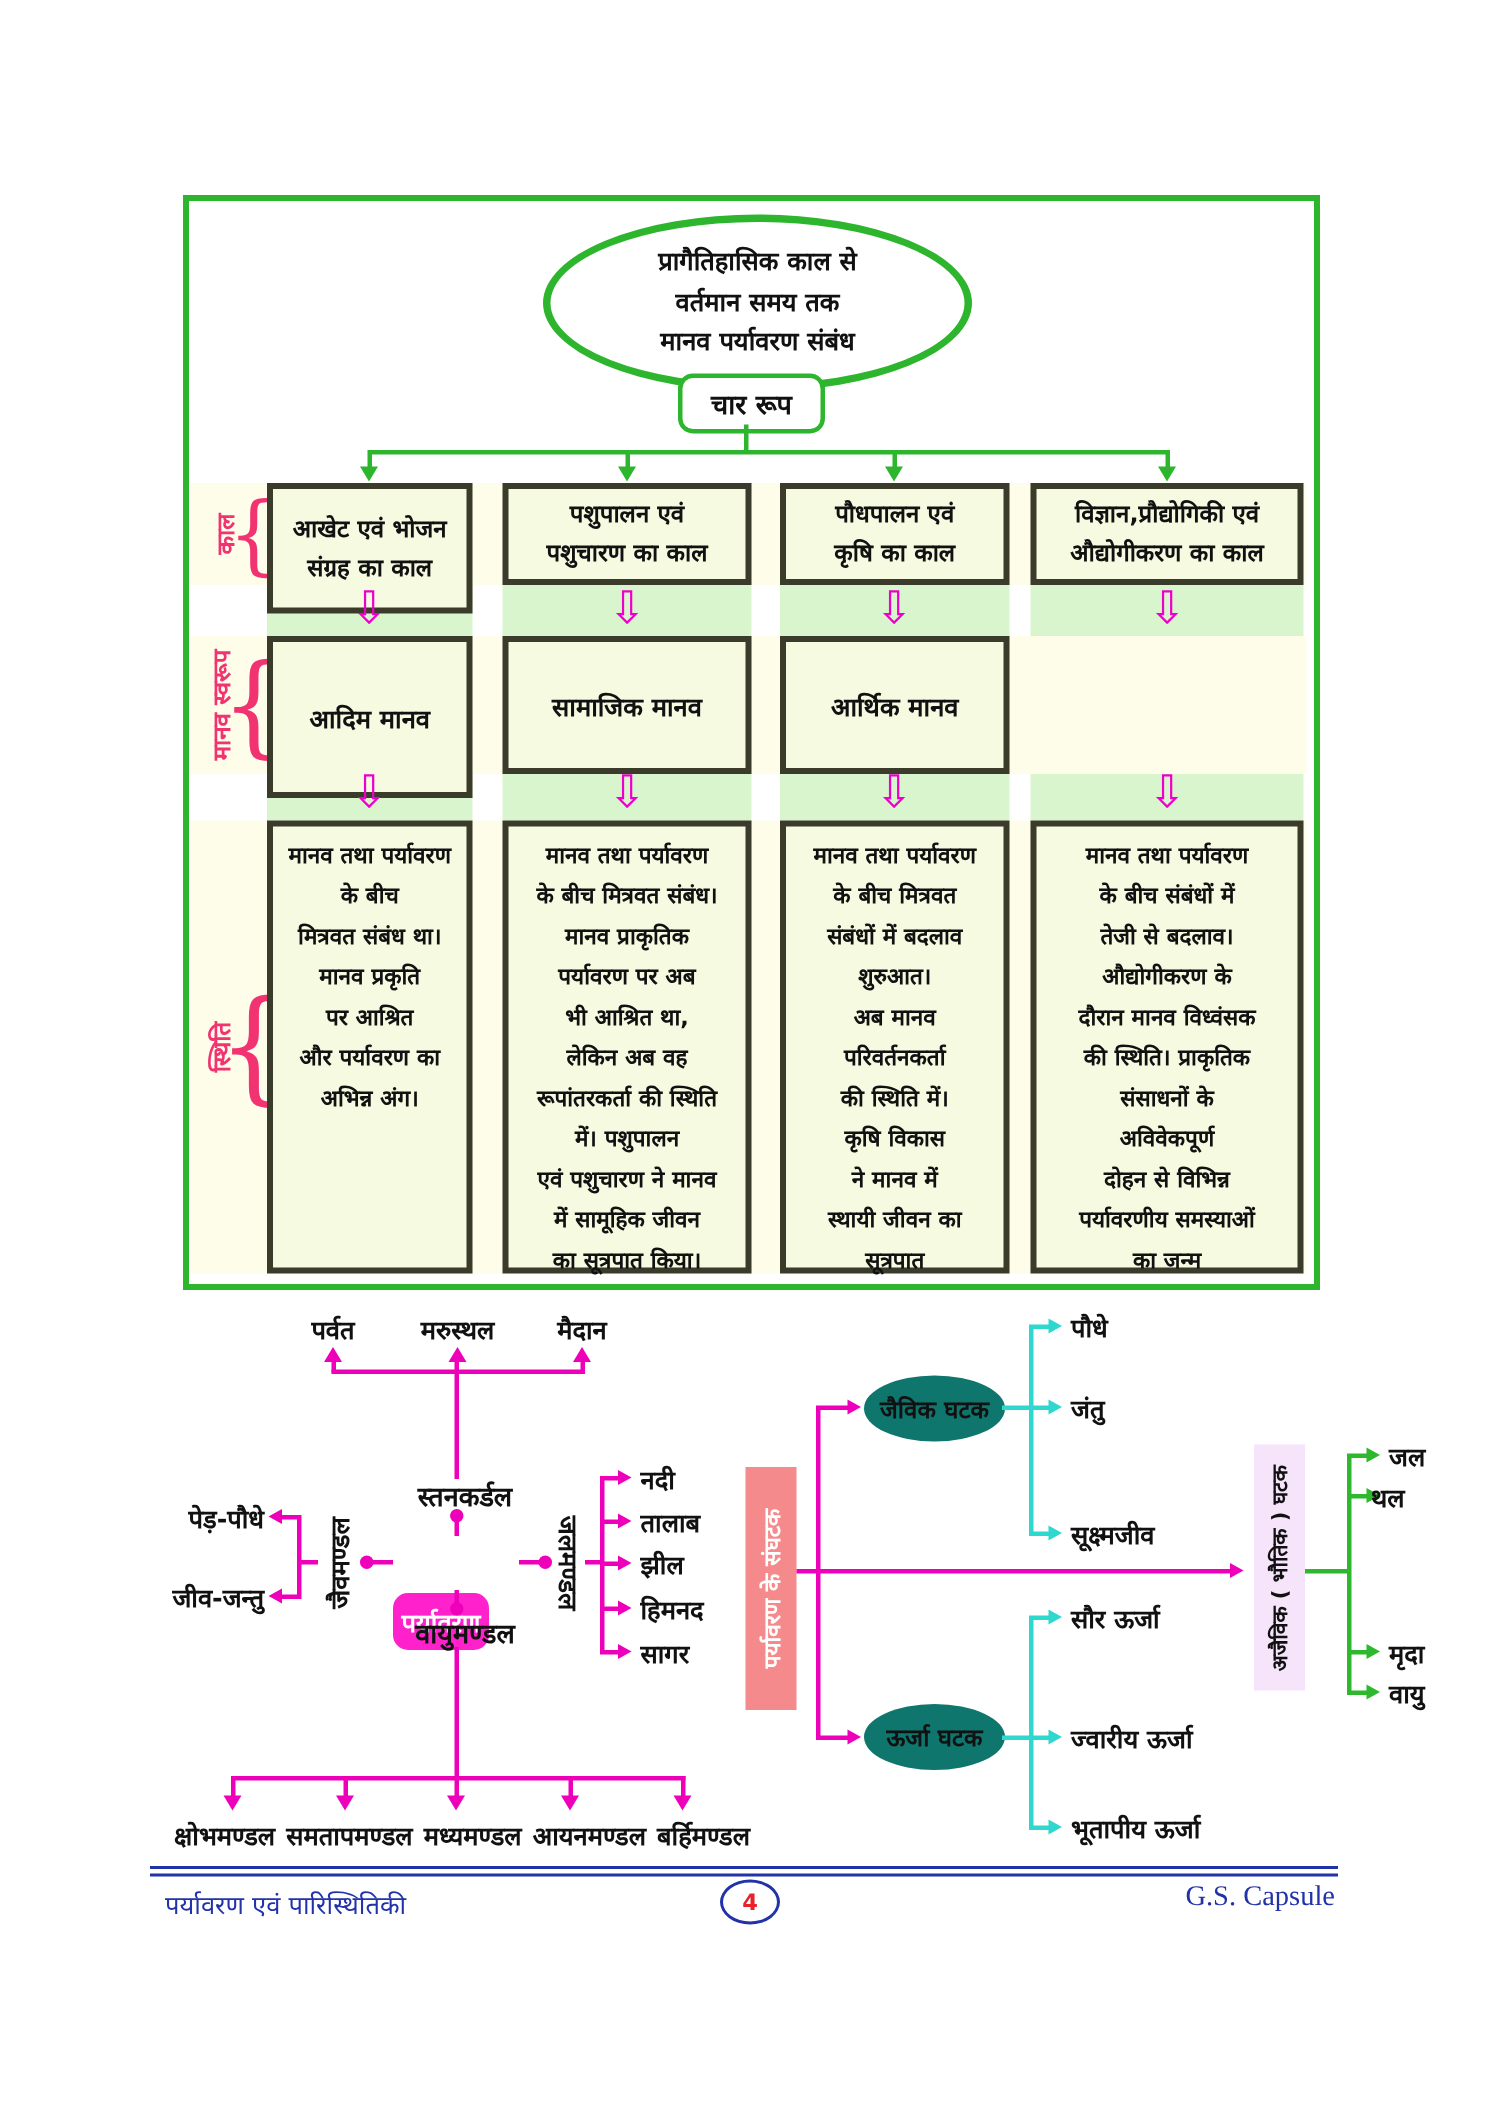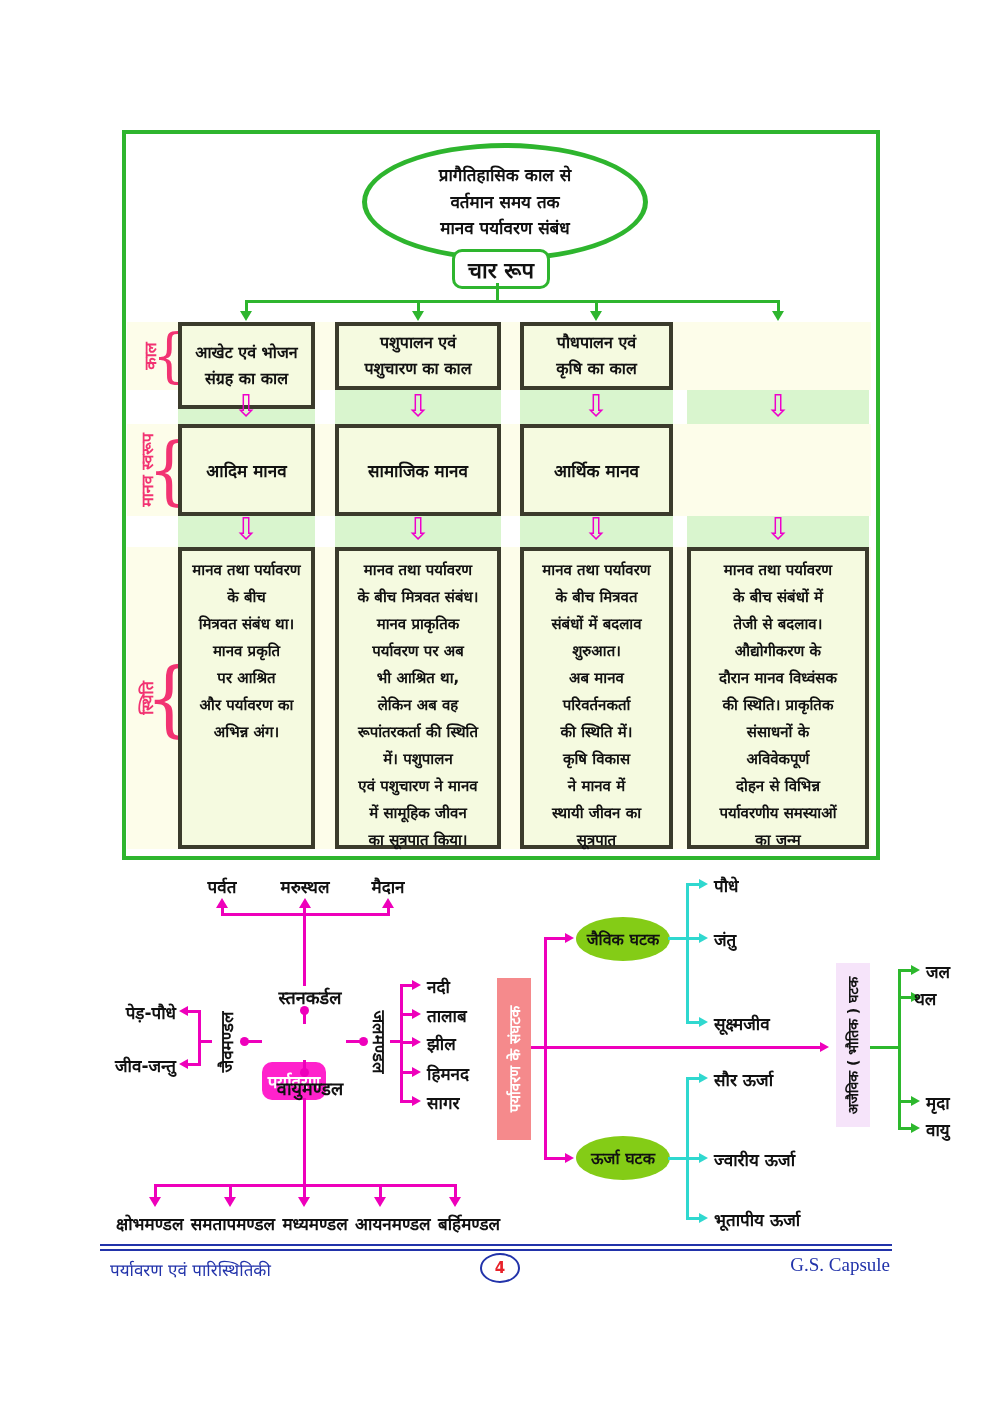--- a/index.html
+++ b/index.html
@@ -46,21 +46,21 @@
   .cyr{transform:translate(-100%,-50%);}
   .vlabel{position:absolute;transform:translate(-50%,-50%) rotate(-90deg);white-space:nowrap;
           font-weight:bold;color:#111;}
   .vlabel.cw{transform:translate(-50%,-50%) rotate(90deg);}
   .envbox{position:absolute;background:#ff22cc;border-radius:10px;color:#fff;font-weight:bold;
           display:flex;align-items:center;justify-content:center;font-size:17px;}
   .rootbox{position:absolute;background:#f58a8c;display:flex;align-items:center;justify-content:center;}
   .rootbox span{transform:rotate(-90deg);white-space:nowrap;color:#fff;font-weight:bold;font-size:15px;}
   .abioticbox{position:absolute;background:#f6e4fa;display:flex;align-items:center;justify-content:center;}
   .abioticbox span{transform:rotate(-90deg);white-space:nowrap;color:#111;font-weight:bold;font-size:14px;}
-  .oval{position:absolute;background:#84cc16;border-radius:50%;display:flex;align-items:center;
+  .oval{position:absolute;background:#0f766e;border-radius:50%;display:flex;align-items:center;
         justify-content:center;font-weight:bold;font-size:16px;color:#111;}
   
   .footrule{position:absolute;background:#2233aa;}
   .foottext{position:absolute;color:#2233aa;font-size:17px;}
   .pgnum{position:absolute;border:2px solid #2233aa;border-radius:50%;color:#e8222a;
          font-weight:bold;font-size:15px;display:flex;align-items:center;justify-content:center;background:#fff;}
   .gscap{font-family:"Liberation Serif","DejaVu Serif",serif;font-size:19px;text-align:right;}
 </style>
 </head>
 <body>
@@ -80,21 +80,21 @@
   <div class="strip" style="left:178px;top:516px;width:137px;height:31px;"></div>
   <div class="strip" style="left:335px;top:516px;width:166px;height:31px;"></div>
   <div class="strip" style="left:520px;top:516px;width:153px;height:31px;"></div>
   <div class="strip" style="left:687px;top:516px;width:182px;height:31px;"></div>
 
   <div class="ellipse" style="left:362px;top:143px;width:276px;height:108px;font-size:17px;line-height:1.55;">
     <span>प्रागैतिहासिक काल से
 वर्तमान समय तक
 मानव पर्यावरण संबंध</span>
   </div>
-  <div class="pill" style="left:452px;top:249px;width:92px;height:34px;font-size:22px;">
+  <div class="pill" style="left:452px;top:249px;width:92px;height:34px;font-size:18px;">
     <span>चार रूप</span>
   </div>
 
   <div class="ln g" style="left:496px;top:283px;width:3px;height:18px;"></div>
   <div class="ln g" style="left:246px;top:300px;width:534px;height:3px;"></div>
   <div class="ln g" style="left:245px;top:300px;width:3px;height:12px;"></div>
   <div class="ln g" style="left:417px;top:300px;width:3px;height:12px;"></div>
   <div class="ln g" style="left:595px;top:300px;width:3px;height:12px;"></div>
   <div class="ln g" style="left:777px;top:300px;width:3px;height:12px;"></div>
   <div class="tri down" style="left:240px;top:311px;color:#2eb52e;"></div>
@@ -108,27 +108,29 @@
   <div class="brace" style="left:169px;top:470px;font-size:74px;">{</div>
   <div class="rowlabel" style="left:147px;top:698px;">स्थिति</div>
   <div class="brace" style="left:169px;top:698px;font-size:82px;">{</div>
 
   <div class="cellbox" style="left:178px;top:322px;width:137px;height:87px;font-size:16px;line-height:1.6;"><span>आखेट एवं भोजन
 संग्रह का काल</span></div>
   <div class="cellbox" style="left:335px;top:322px;width:166px;height:68px;font-size:16px;line-height:1.6;"><span>पशुपालन एवं
 पशुचारण का काल</span></div>
   <div class="cellbox" style="left:520px;top:322px;width:153px;height:68px;font-size:16px;line-height:1.6;"><span>पौधपालन एवं
 कृषि का काल</span></div>
+  <div class="cellbox" style="left:687px;top:322px;width:182px;height:68px;font-size:16px;line-height:1.6;"><span>विज्ञान,प्रौद्योगिकी एवं
+औद्योगीकरण का काल</span></div>
 
   <div class="hollow-arrow" style="left:246px;top:391px;"></div>
   <div class="hollow-arrow" style="left:418px;top:391px;"></div>
   <div class="hollow-arrow" style="left:596px;top:391px;"></div>
   <div class="hollow-arrow" style="left:778px;top:391px;"></div>
 
-  <div class="cellbox" style="left:178px;top:424px;width:137px;height:92px;font-size:17px;"><span>आदिम मानव</span></div>
+  <div class="cellbox" style="left:178px;top:424px;width:137px;height:108px;font-size:17px;"><span>आदिम मानव</span></div>
   <div class="cellbox" style="left:335px;top:424px;width:166px;height:92px;font-size:17px;"><span>सामाजिक मानव</span></div>
   <div class="cellbox" style="left:520px;top:424px;width:153px;height:92px;font-size:17px;"><span>आर्थिक मानव</span></div>
 
   <div class="hollow-arrow" style="left:246px;top:514px;"></div>
   <div class="hollow-arrow" style="left:418px;top:514px;"></div>
   <div class="hollow-arrow" style="left:596px;top:514px;"></div>
   <div class="hollow-arrow" style="left:778px;top:514px;"></div>
 
   <div class="statusbox" style="left:178px;top:547px;width:137px;height:302px;"><span>मानव तथा पर्यावरण
 के बीच

